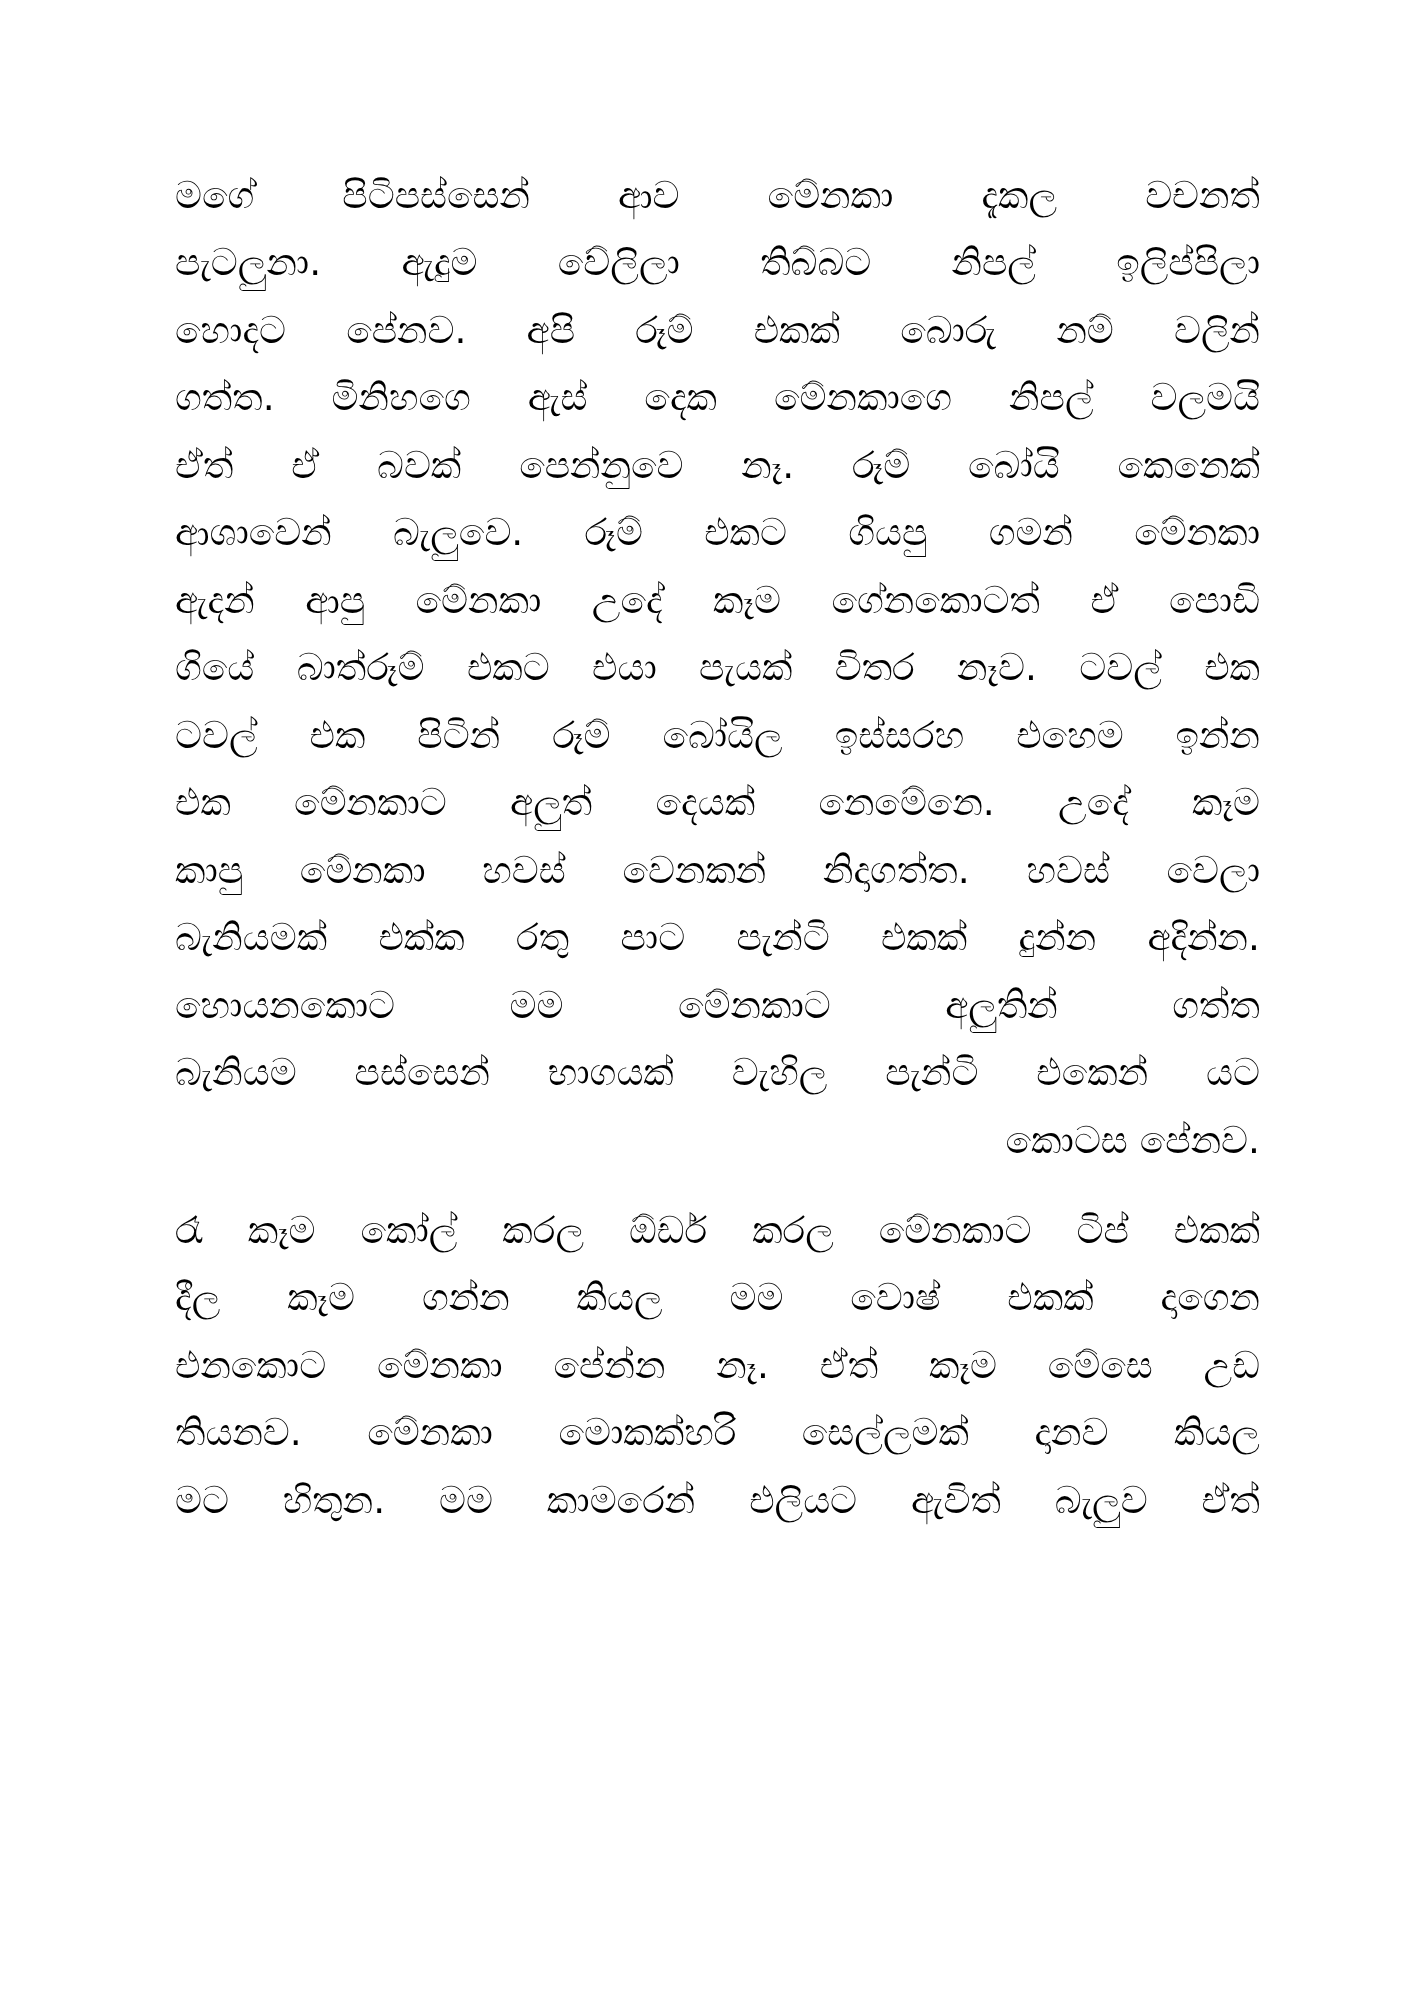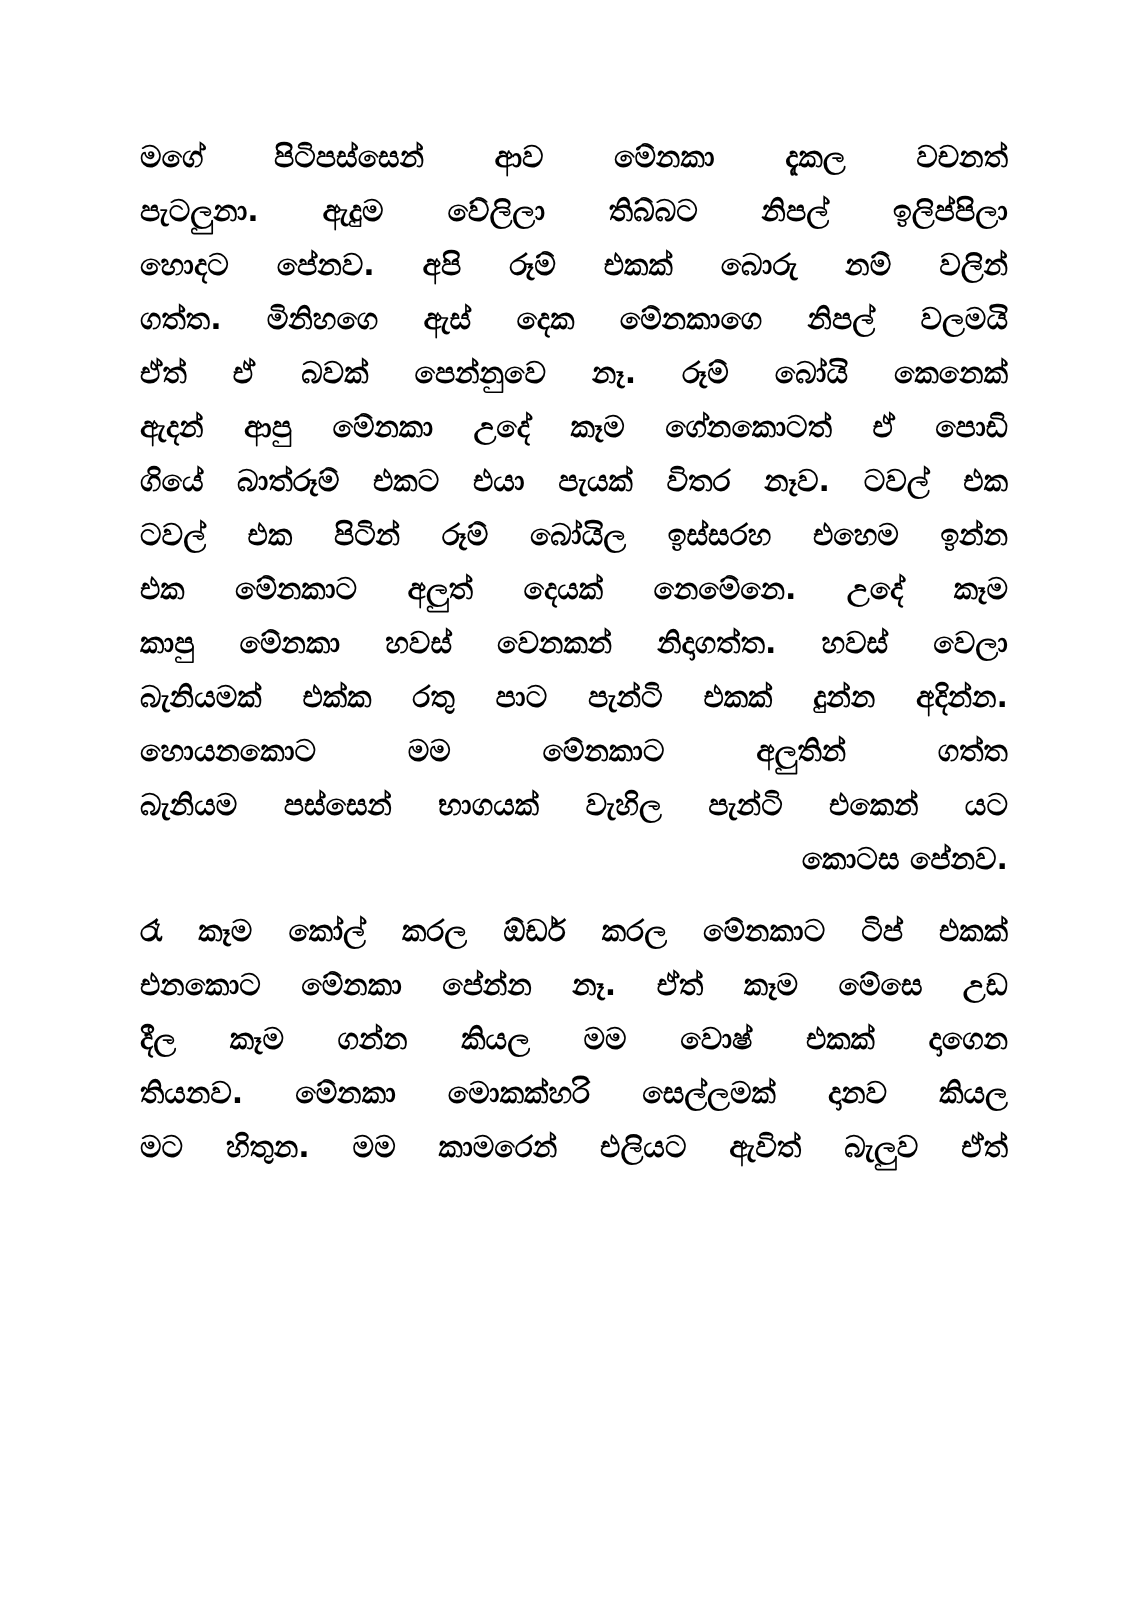--- a/index.html
+++ b/index.html
@@ -24,21 +24,20 @@
     left: 140px;
     top: 130px;
     width: 868px;
     color: #000000;
     font-size: 30px;
     line-height: 54px;
     font-weight: 400;
   }
   .paragraph {
     margin: 0;
-    font-weight: bold;
   }
   .paragraph + .paragraph {
     margin-top: 18px;
   }
   .line {
     width: 100%;
   }
   .line.just {
     text-align: justify;
     text-align-last: justify;
@@ -51,31 +50,32 @@
 <body style="background: rgb(255, 255, 255);">
 
 <div class="page">
   <div class="text-block" style="color: rgb(0, 0, 0);">
       <div class="paragraph">
         <div class="line just">මගේ පිටිපස්සෙන් ආව මේනකා දැකල වචනත්</div>
         <div class="line just">පැටලුනා. ඇදුම වේලිලා තිබ්බට නිපල් ඉලිප්පිලා</div>
         <div class="line just">හොදට පේනව. අපි රූම් එකක් බොරු නම් වලින්</div>
         <div class="line just">ගත්ත. මිනිහගෙ ඇස් දෙක මේනකාගෙ නිපල් වලමයි</div>
         <div class="line just">ඒත් ඒ බවක් පෙන්නුවෙ නෑ. රූම් බෝයි කෙනෙක්</div>
+        <div class="line just">ආශාවෙන් බැලුවෙ. රූම් එකට ගියපු ගමන් මේනකා</div>
         <div class="line just">ඇදන් ආපු මේනකා උදේ කෑම ගේනකොටත් ඒ පොඩි</div>
         <div class="line just">ගියේ බාත්රූම් එකට එයා පැයක් විතර නෑව. ටවල් එක</div>
         <div class="line just">ටවල් එක පිටින් රූම් බෝයිල ඉස්සරහ එහෙම ඉන්න</div>
         <div class="line just">එක මේනකාට අලුත් දෙයක් නෙමේනෙ. උදේ කෑම</div>
         <div class="line just">කාපු මේනකා හවස් වෙනකන් නිදාගත්ත. හවස් වෙලා</div>
         <div class="line just">බැනියමක් එක්ක රතු පාට පැන්ටි එකක් දුන්න අදින්න.</div>
         <div class="line just">හොයනකොට මම මේනකාට අලුතින් ගත්ත</div>
         <div class="line just">බැනියම පස්සෙන් භාගයක් වැහිල පැන්ටි එකෙන් යට</div>
         <div class="line plain">කොටස පේනව.</div>
       </div>
       <div class="paragraph">
         <div class="line just">රෑ කෑම කෝල් කරල ඕඩර් කරල මේනකාට ටිප් එකක්</div>
+        <div class="line just">දීල කෑම ගන්න කියල මම වොෂ් එකක් දාගෙන</div>
         <div class="line just">එනකොට මේනකා පේන්න නෑ. ඒත් කෑම මේසෙ උඩ</div>
-        <div class="line just">දීල කෑම ගන්න කියල මම වොෂ් එකක් දාගෙන</div>
         <div class="line just">තියනව. මේනකා මොකක්හරි සෙල්ලමක් දානව කියල</div>
         <div class="line just">මට හිතුන. මම කාමරෙන් එලියට ඇවිත් බැලුව ඒත්</div>
       </div>
     </div>
 </div>
 
 </body></html>

